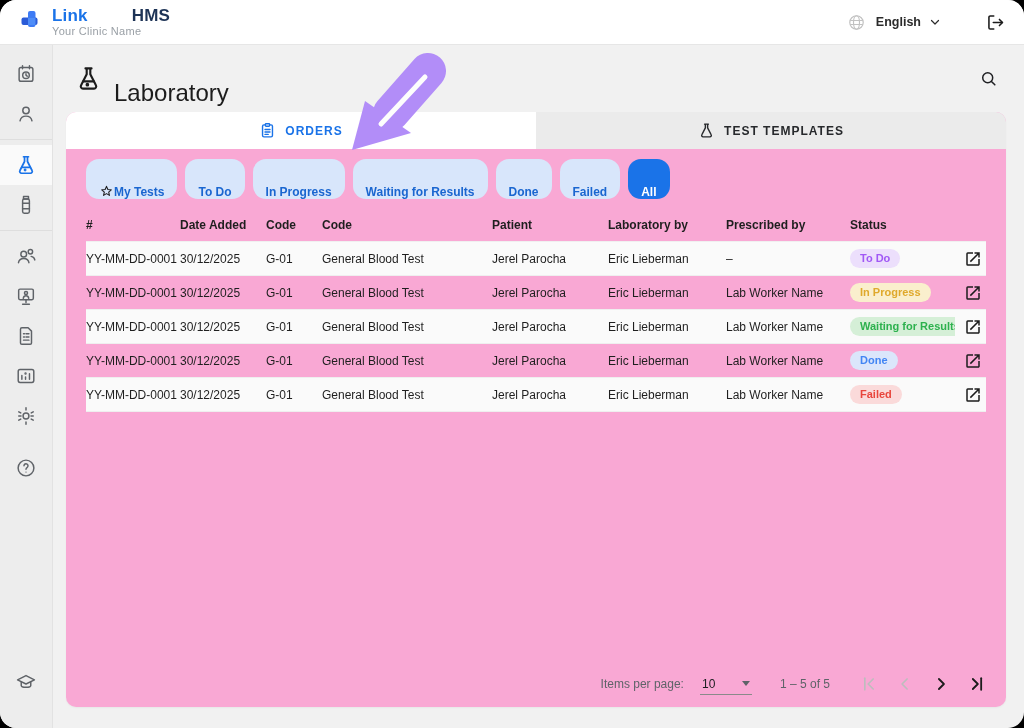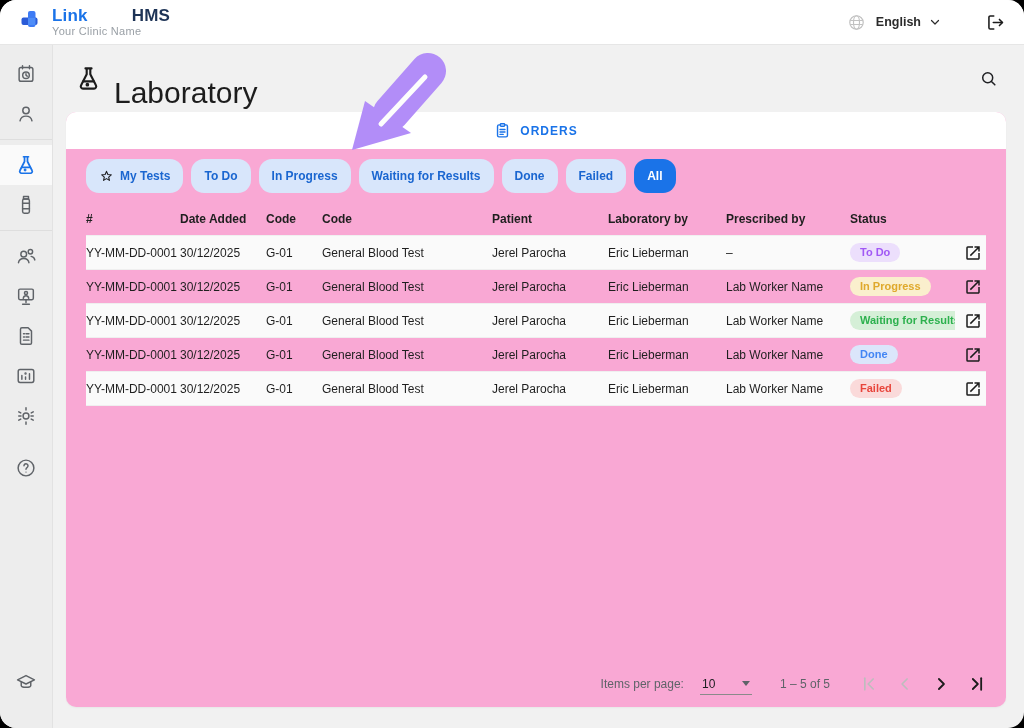--- a/index.html
+++ b/index.html
@@ -29,35 +29,35 @@
                color:#5f6368; cursor:pointer; }
   .side-item.active { background:#fafafa; color:#1a73e8; }
   .side-item.first { margin-top:9px; }
   .side-div { height:1px; background:#dedede; margin:5px 0; }
   .side-item.help { margin-top:12px; }
   .side-item.bottom { margin-top:auto; margin-bottom:26px; }
 
   .main { flex:1; position:relative; display:flex; flex-direction:column; min-width:0; }
   .main-header { height:67px; display:flex; align-items:center; padding:0 26px 0 22px; flex:0 0 auto; }
   .page-title-wrap { display:flex; align-items:center; gap:12px; color:#1c1c1c; }
-  .page-title { font-size:30px; font-weight:500; color:#1c1c1c;margin-top:29px; }
+  .page-title { font-size:24px; font-weight:500; color:#1c1c1c;margin-top:29px; }
   .search-btn { margin-left:auto; cursor:pointer; color:#202124; display:flex; }
 
   
   .card { background:#f9a8d4; border-radius:10px; margin:0 18px 21px 13px; flex:1;
           display:flex; flex-direction:column; min-height:0;
           box-shadow:0 1px 2px rgba(0,0,0,.04); }
   .tabs { display:flex; height:37px; flex:0 0 auto; border-radius:10px 10px 0 0; overflow:hidden; }
   .tab { flex:1; display:flex; align-items:center; justify-content:center; gap:9px;
          font-size:12px; font-weight:bold; letter-spacing:1px; cursor:pointer; }
   .tab.active { background:#fff; color:#1a73e8; }
   .tab.inactive { background:#ebebeb; color:#27292c; }
 
   .chips { display:flex; align-items:center; gap:8px; padding:10px 20px 7px; flex:0 0 auto; }
-  .chip { height:34px; display:flex; align-items:center; gap:6px; padding:0 13px;
+  .chip { height:40px; display:flex; align-items:flex-end; padding:0 13px;
           border-radius:13px; background:#d8e6fb; color:#1a66d0;
           font-size:12px; font-weight:bold; cursor:pointer; white-space:nowrap; }
   .chip.solid { background:#1a73e8; color:#fff; }
   .chip .star { display:flex; color:#202124; }
 
   .table-wrap { padding:2px 20px 0; flex:0 0 auto; }
   table { width:100%; border-collapse:collapse; table-layout:fixed; }
   th { text-align:left; font-size:12px; font-weight:bold; color:#1f1f1f;
        padding:10px 4px 9px 0; border-bottom:1px solid #f0f0f0; }
   td { font-size:12px; color:#1f1f1f; padding:0 4px 0 0; height:34px;
@@ -278,20 +278,28 @@
         <div class="tabs">
           <div class="tab active">
             <span>
               <svg width="17" height="17" viewBox="0 0 24 24" fill="none" stroke="#1a73e8" stroke-width="2" stroke-linecap="round" stroke-linejoin="round">
                 <rect x="5" y="4" width="14" height="17" rx="2"></rect>
                   <rect x="9" y="2.5" width="6" height="3.5" rx="1" fill="#fff"></rect>
                 <path d="M8.5 10.5h7M8.5 14h7M8.5 17.5h4.5"></path>
               </svg>
             </span>
             <span>ORDERS</span>
+          </div>
+          <div class="tab inactive">
+            <span>
+              <svg width="17" height="17" viewBox="0 0 24 24" fill="none" stroke="#27292c" stroke-width="2" stroke-linecap="round" stroke-linejoin="round">
+                <path d="M9.3 3h5.4M10.4 3v5.2L5.4 18a2 2 0 0 0 1.8 3h9.6a2 2 0 0 0 1.8-3l-5-9.8V3"></path>
+              </svg>
+            </span>
+            <span>TEST TEMPLATES</span>
           </div>
         </div>
 
         <div class="chips">
           <div class="chip">
             <span class="star">
               <svg width="15" height="15" viewBox="0 0 24 24" fill="none" stroke="#202124" stroke-width="1.8" stroke-linejoin="round">
                 <path d="M12 3.8l2.2 5 5.4.5-4.1 3.6 1.2 5.3L12 15.4l-4.7 2.8 1.2-5.3-4.1-3.6 5.4-.5z"></path>
               </svg>
             </span>

